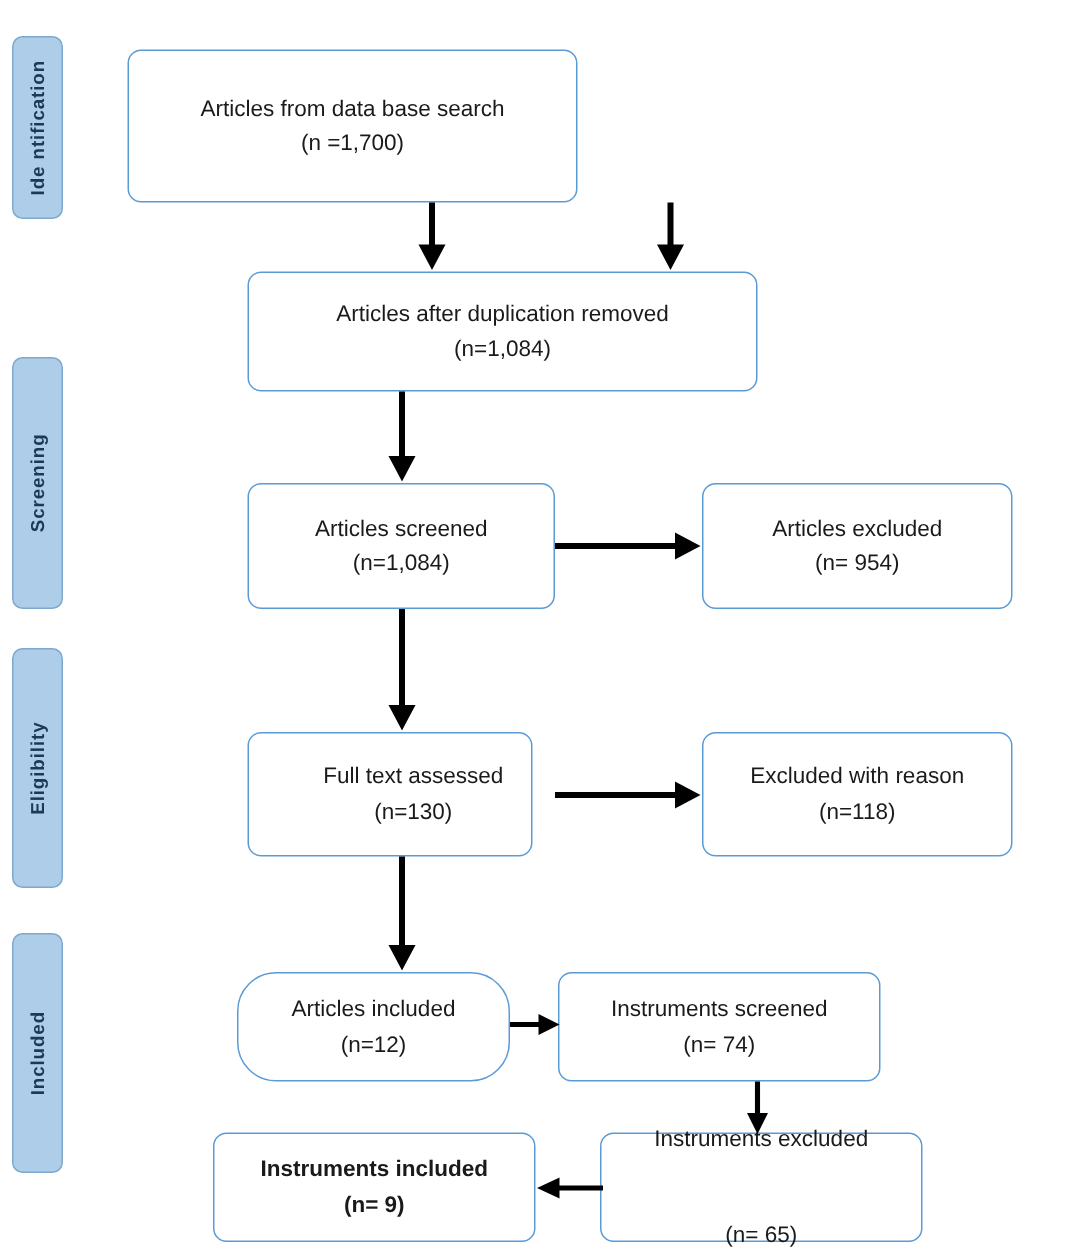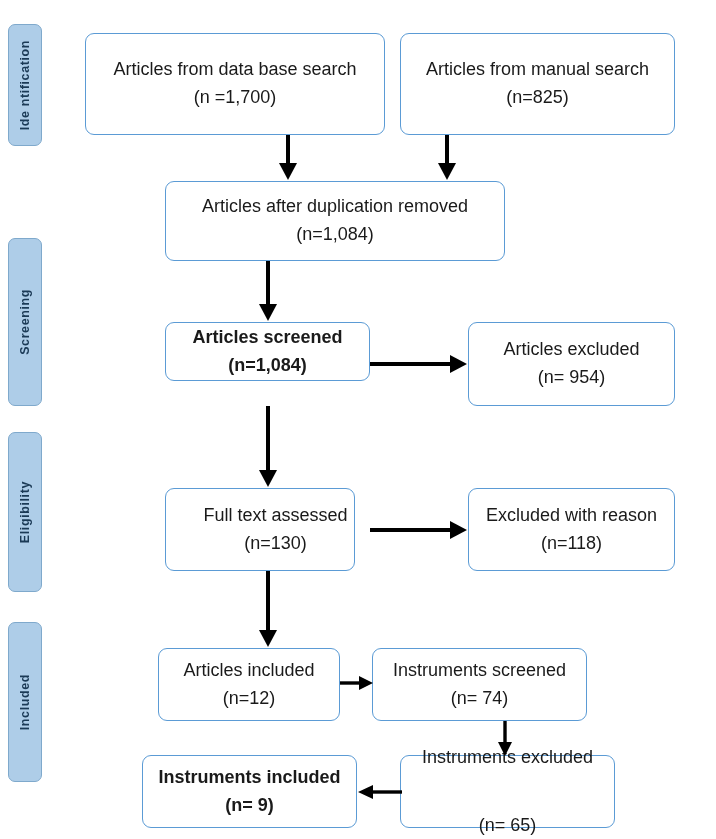--- a/index.html
+++ b/index.html
@@ -43,21 +43,21 @@
     position: absolute;
     background: #ffffff;
     border: 1.4px solid #5b9bd5;
     border-radius: 9px;
     box-sizing: border-box;
     display: flex;
     flex-direction: column;
     align-items: center;
     justify-content: center;
     text-align: center;
-    font-size: 18px;
+    font-size: 15px;
     line-height: 1.55;
     color: #1a1a1a;
     padding: 2px 6px;
   }
   .node .l1, .node .l2 {
     display: block;
     white-space: nowrap;
   }
   .arrow {
     position: absolute;
@@ -86,51 +86,47 @@
 
   <div class="stage-label" style="left:8px; top:622px; width:34px; height:160px;">
     <span>Included</span>
   </div>
 
   <div class="node" style="left:85px; top:33px; width:300px; height:102px;">
     <span class="l1">Articles from data base search</span>
     <span class="l2">(n =1,700)</span>
   </div>
 
-  <div class="node" style="left:400px; top:33px; width:275px; height:102px;">
-    <span class="l1">Articles from manual search</span>
-    <span class="l2">(n=825)</span>
-  </div>
 
   <div class="node" style="left:165px; top:181px; width:340px; height:80px;">
     <span class="l1">Articles after duplication removed</span>
     <span class="l2">(n=1,084)</span>
   </div>
 
-  <div class="node" style="left:165px; top:322px; width:205px; height:59px;font-weight:bold;">
+  <div class="node" style="left:165px; top:322px; width:205px; height:84px;">
     <span class="l1">Articles screened</span>
     <span class="l2">(n=1,084)</span>
   </div>
 
   <div class="node" style="left:468px; top:322px; width:207px; height:84px;">
     <span class="l1">Articles excluded</span>
     <span class="l2">(n= 954)</span>
   </div>
 
   <div class="node" style="left:165px; top:488px; width:190px; height:83px;padding-left:37px;">
     <span class="l1">Full text assessed</span>
     <span class="l2">(n=130)</span>
   </div>
 
   <div class="node" style="left:468px; top:488px; width:207px; height:83px;">
     <span class="l1">Excluded with reason</span>
     <span class="l2">(n=118)</span>
   </div>
 
-  <div class="node" style="left:158px; top:648px; width:182px; height:73px;">
+  <div class="node" style="left:158px; top:648px; width:182px; height:73px;border-radius:26px;">
     <span class="l1">Articles included</span>
     <span class="l2">(n=12)</span>
   </div>
 
   <div class="node" style="left:372px; top:648px; width:215px; height:73px;text-align:right;">
     <span class="l1">Instruments screened</span>
     <span class="l2">(n= 74)</span>
   </div>
 
   <div class="node" style="left:142px; top:755px; width:215px; height:73px;font-weight:bold;">

